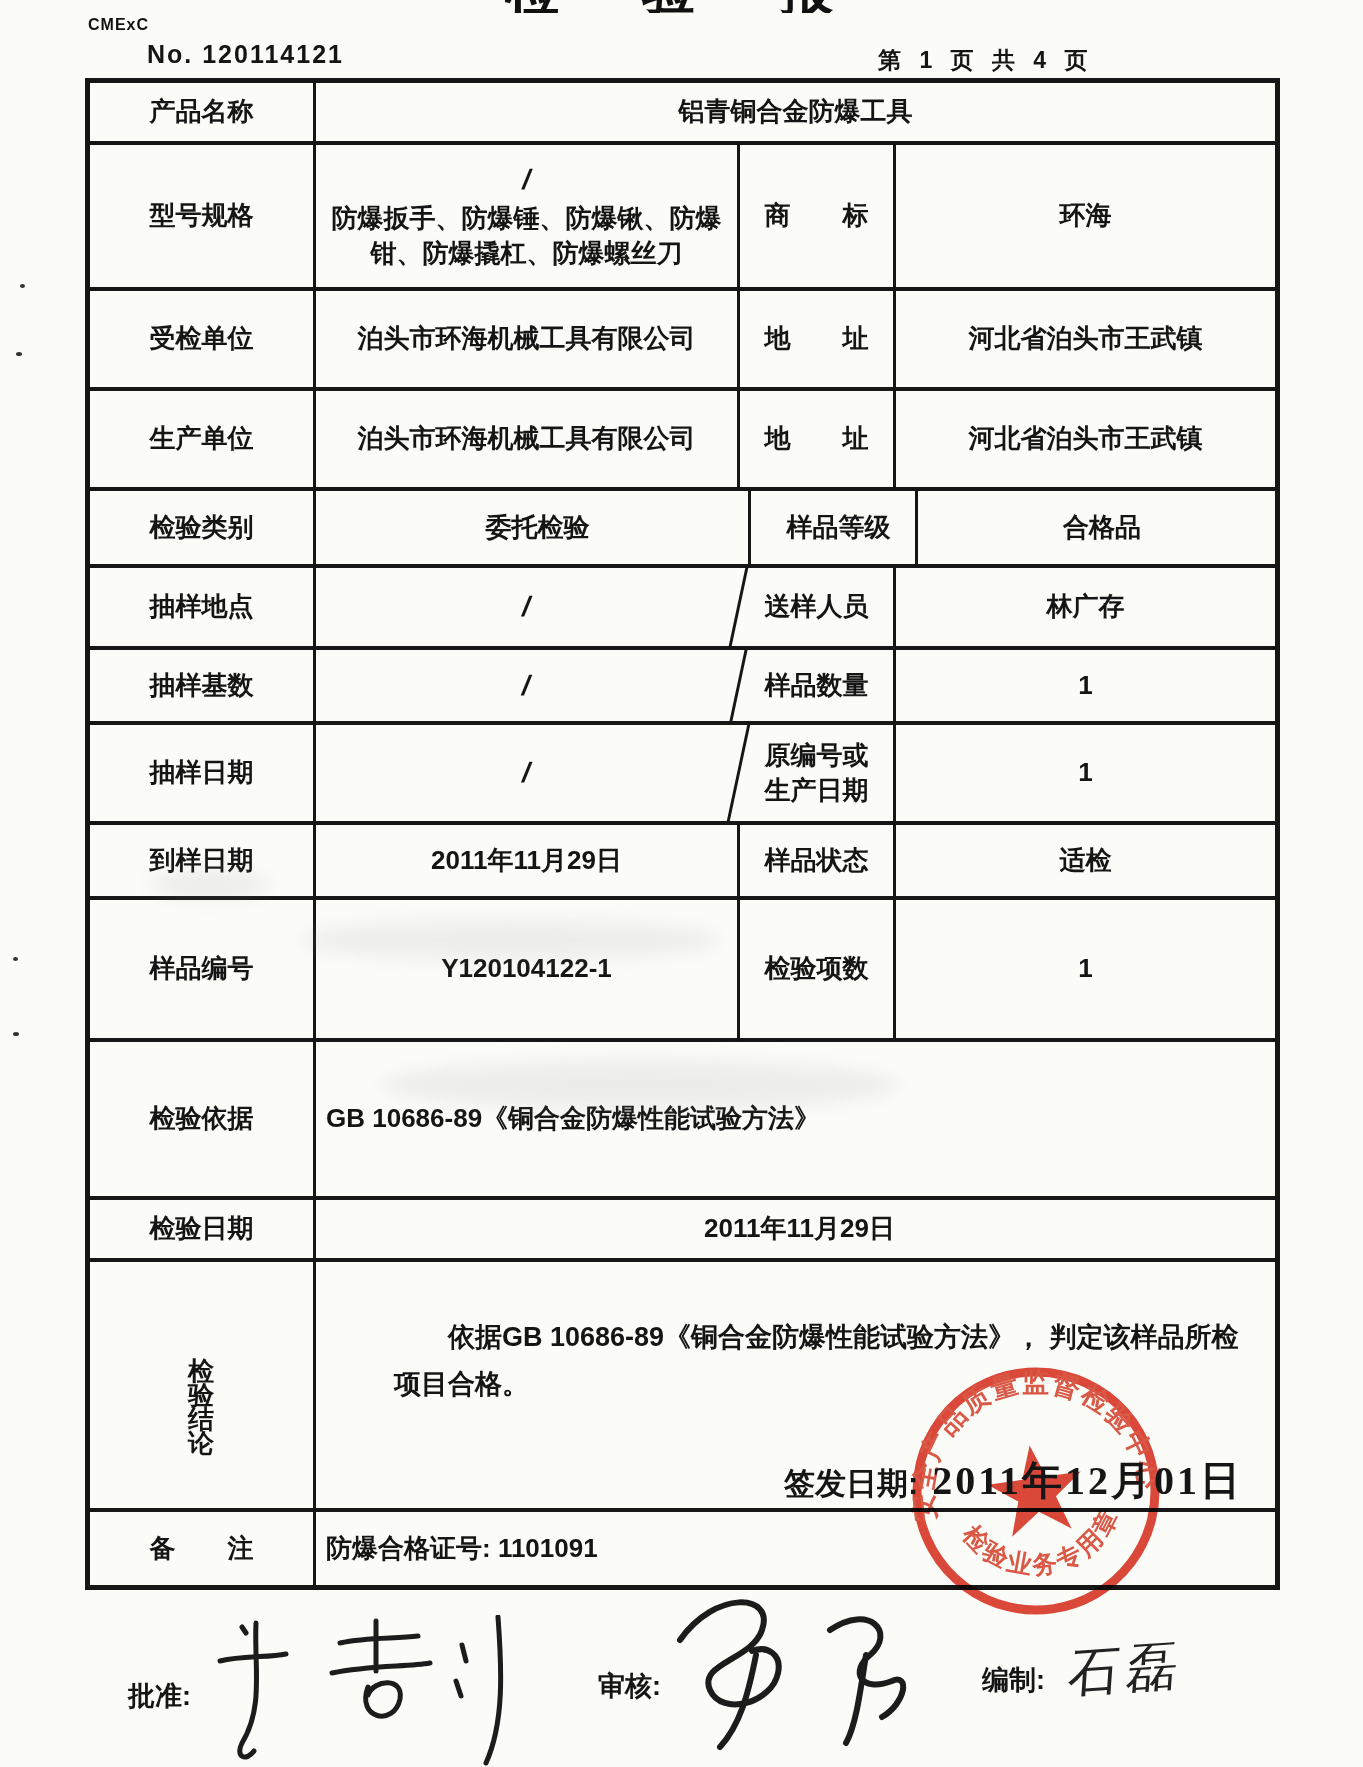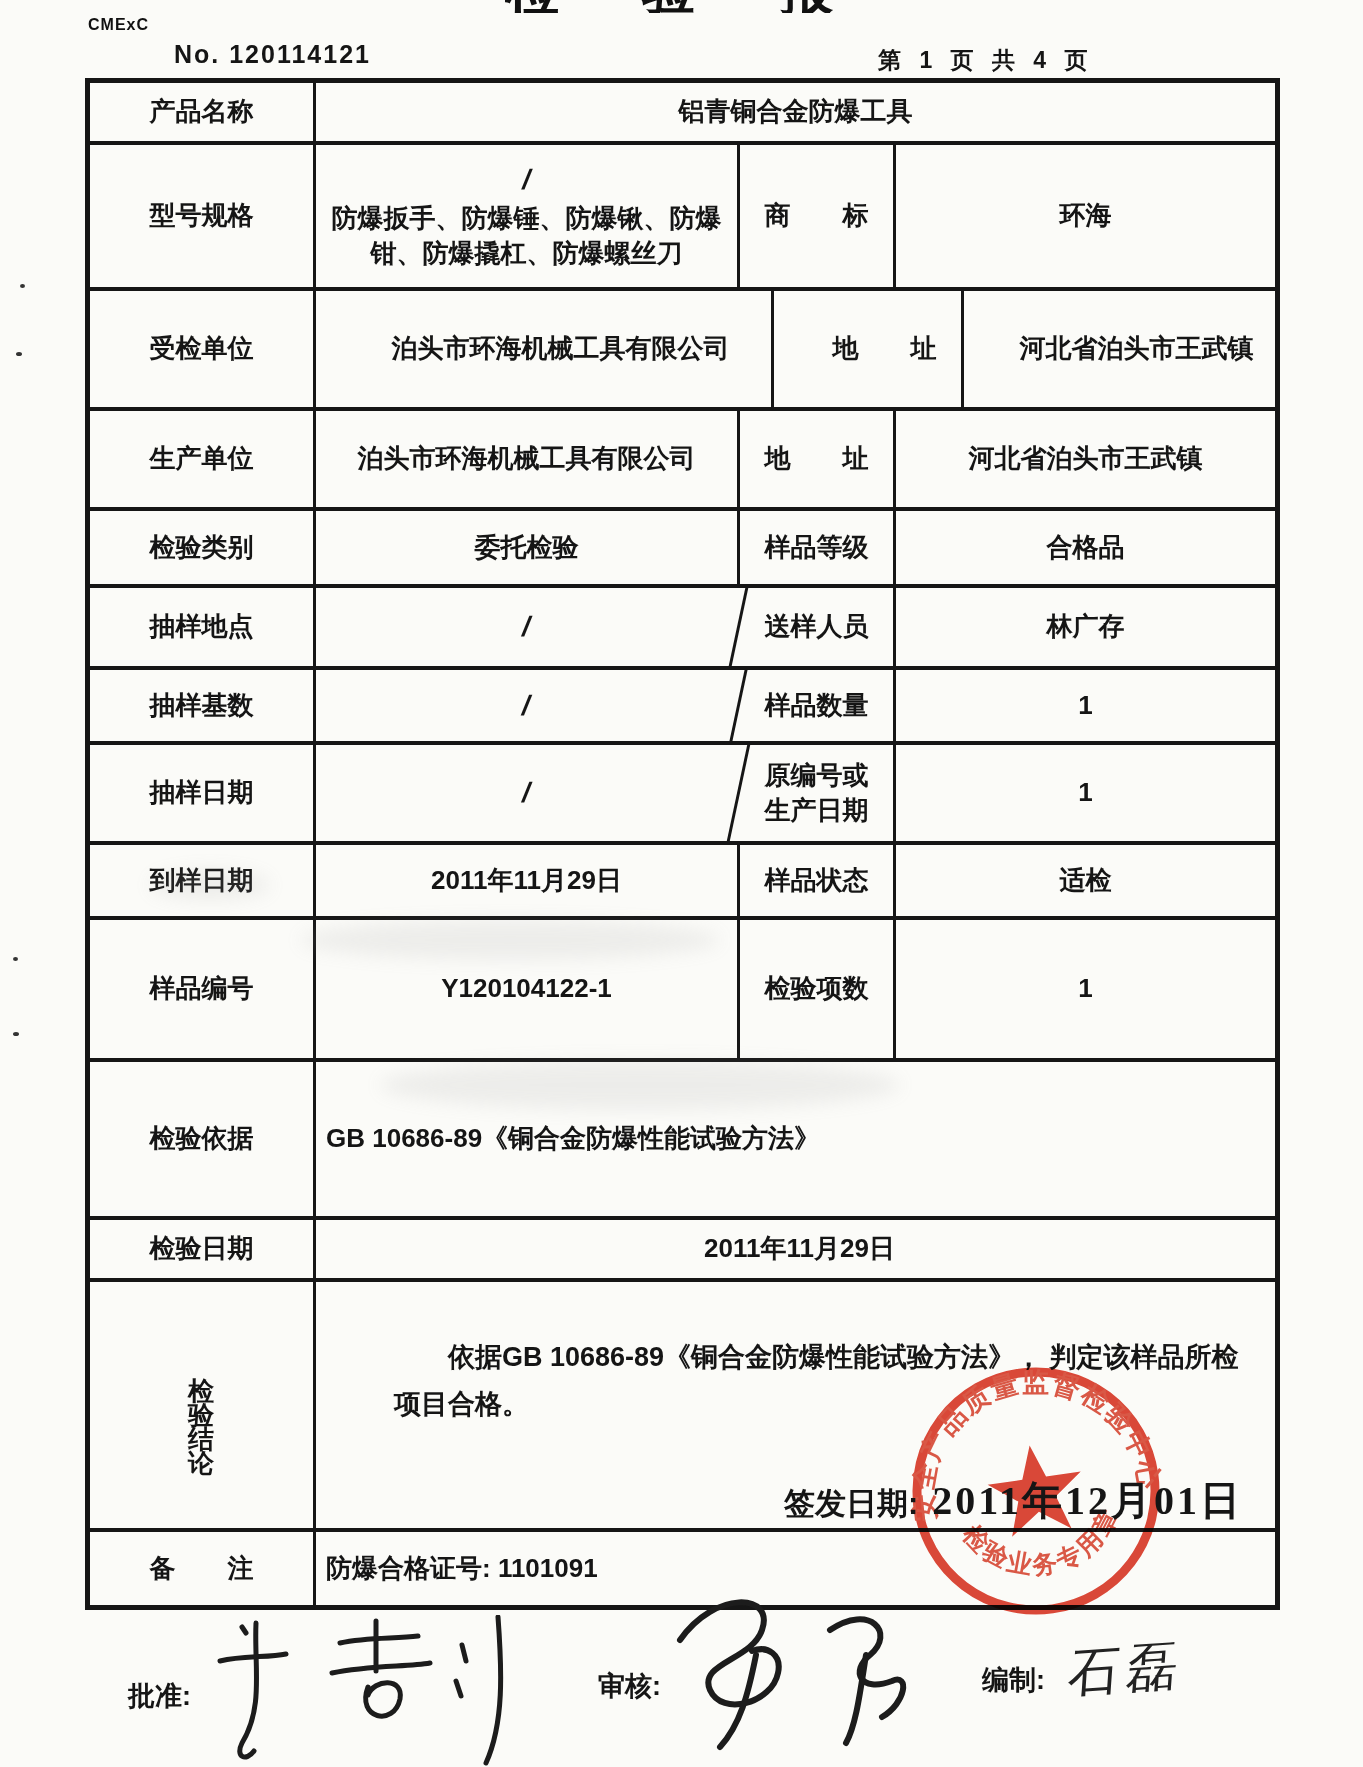--- a/index.html
+++ b/index.html
@@ -10,40 +10,40 @@
     color:#151515;
   }
   .abs{position:absolute;}
   
   .logo{left:88px;top:16px;font-size:16px;font-weight:bold;letter-spacing:1px;color:#111;}
   .title-clip{left:505px;top:0;width:330px;height:13px;overflow:hidden;}
   .title-clip .big-title{
     position:absolute;top:-46px;left:0;font-size:54px;font-weight:bold;
     letter-spacing:34px;white-space:nowrap;color:#111;
   }
-  .report-no{left:174px;top:40px;font-size:25px;font-weight:bold;letter-spacing:2px;}
+  .report-no{left:147px;top:40px;font-size:25px;font-weight:bold;letter-spacing:2px;}
   .page-info{left:878px;top:45px;font-size:23px;font-weight:bold;letter-spacing:6px;}
   
   .tbl{
     left:85px;top:78px;width:1195px;
     border:5px solid #161616;background:transparent;
     box-sizing:border-box;
   }
   .row{display:flex;box-sizing:border-box;border-bottom:4px solid #161616;}
   .row:last-child{border-bottom:none;}
   .cell{box-sizing:border-box;border-right:3px solid #161616;display:flex;align-items:center;justify-content:center;
         font-weight:bold;font-size:26px;text-align:center;line-height:1.35;}
   .cell:last-child{border-right:none;}
   .lab{width:226px;flex:none;}
   .val{width:424px;flex:none;}
   .lab2{width:156px;flex:none;white-space:pre-line;}
   .val2{flex:1;}
   .span3{flex:1;}
-  .r1{height:62px;}  .r2{height:146px;} .r3{height:120px;gap:34px;} .r4{height:100px;}
-  .r5{height:77px;}  .r6{height:82px;}  .r7{height:75px;}  .r8{height:100px;}
+  .r1{height:62px;}  .r2{height:146px;} .r3{height:100px;} .r4{height:100px;}
+  .r5{height:77px;gap:11px;}  .r6{height:82px;}  .r7{height:75px;}  .r8{height:100px;}
   .r9{height:75px;}  .r10{height:142px;}.r11{height:158px;}.r12{height:62px;gap:8px;}
   .r13{height:250px;}.r14{height:73px;}
   .two-line{display:flex;flex-direction:column;justify-content:center;gap:2px;}
   .slash-line{font-size:28px;transform:skewX(-12deg);}
   .left-val{justify-content:flex-start;text-align:left;padding-left:10px;}
   .v-lab{writing-mode:vertical-lr;text-orientation:upright;letter-spacing:24px;margin:auto;line-height:1;}
   .conclusion-cell{position:relative;display:block;padding-left:40px;}
   .conclusion-text{
     padding:52px 26px 0 38px;text-indent:2em;font-size:27px;font-weight:bold;
     text-align:left;line-height:1.75;

